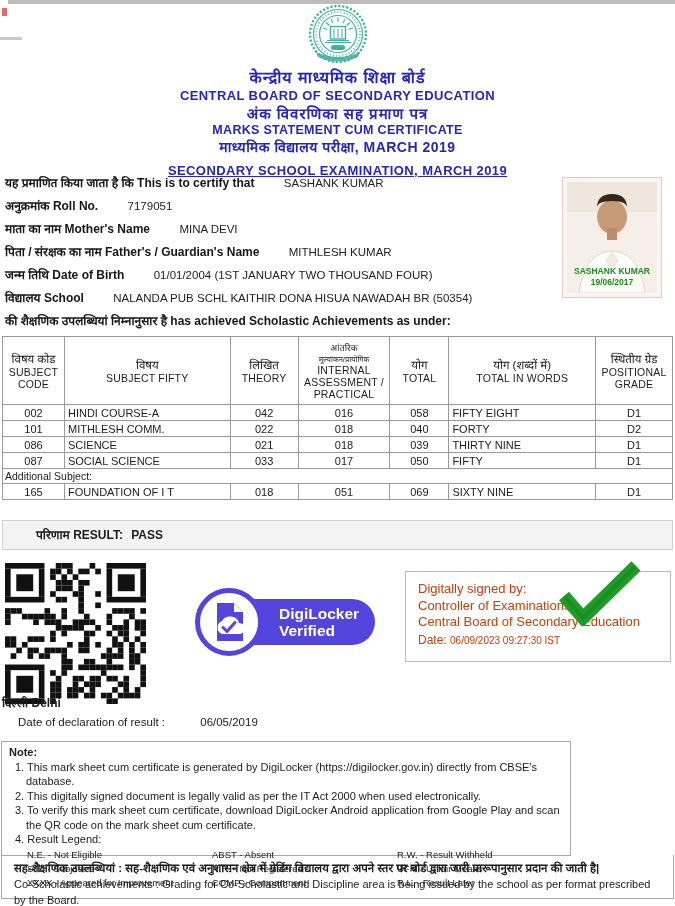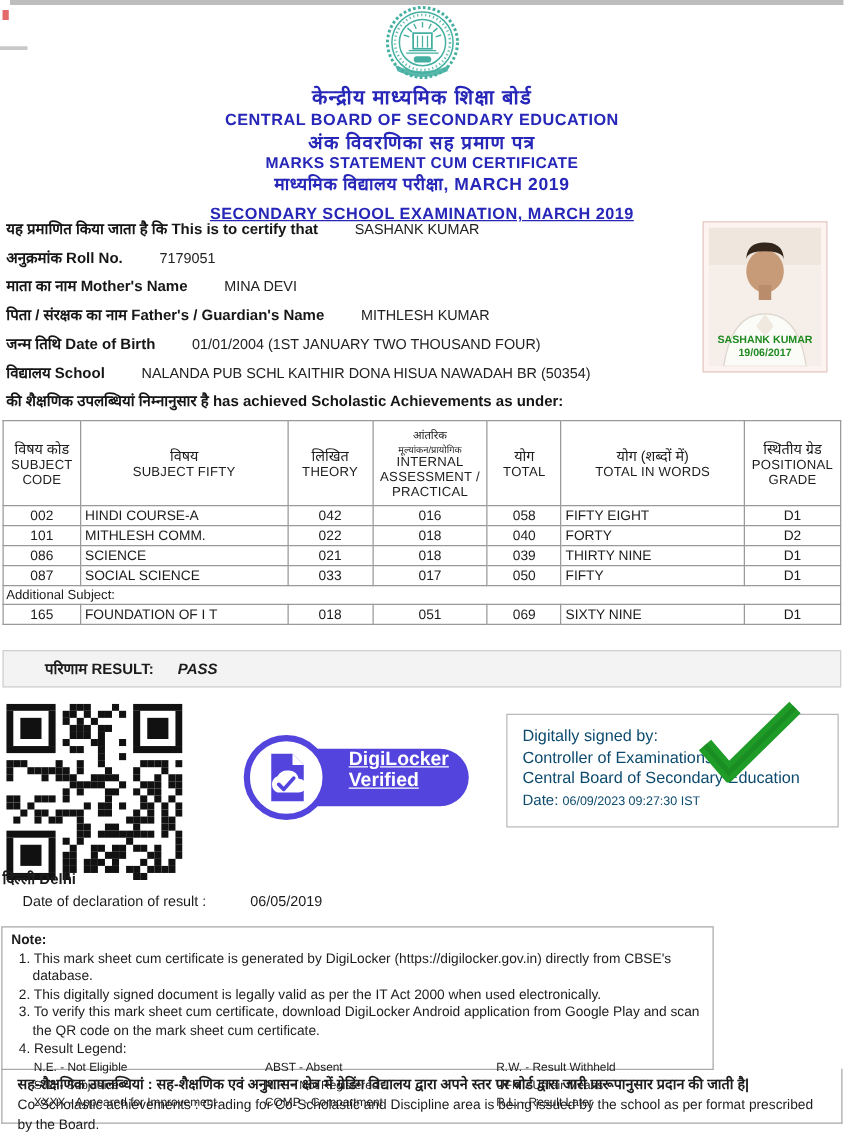--- a/index.html
+++ b/index.html
@@ -48,32 +48,32 @@
   .th-hi-xs{font-size:7.5px;}
   .th-en{font-size:10.5px;letter-spacing:.2px;}
   .marks td{height:16px;}
   .c{text-align:center;}
   .l{text-align:left;padding-left:5px;}
   .addl-row td{font-size:10.5px;height:14px;padding-left:2px;}
 
   .result-box{position:absolute;left:2px;top:520px;width:671px;height:30px;
     background:#f3f3f3;border:1px solid #cfcfcf;line-height:28px;
     padding-left:33px;font-size:12px;font-weight:bold;}
-  .result-box .v{margin-left:16px;font-style:italic;}
+  .result-box .v{margin-left:5px;}
 
   
   .qr{position:absolute;left:5px;top:563px;}
   .badge-wrap{position:absolute;left:195px;top:588px;width:180px;height:68px;}
   .badge-pill{position:absolute;left:32px;top:11px;width:148px;height:46px;background:var(--purple);
     border-radius:23px;color:#fff;font-weight:bold;font-size:15.5px;line-height:17px;
-    display:flex;flex-direction:column;padding-left:52px;text-decoration:underline;}
+    display:flex;flex-direction:column;justify-content:center;padding-left:52px;}
   .badge-circle{position:absolute;left:0;top:0;width:68px;height:68px;border-radius:50%;
     background:#fff;border:5px solid var(--purple);display:flex;align-items:center;justify-content:center;}
   .sign-box{position:absolute;left:405px;top:571px;width:266px;height:91px;
-    border:1px solid #b9b9b9;padding:9px 0 0 12px;font-size:13px;line-height:16.5px;color:#0c4a6e;}
+    border:1px solid #b9b9b9;padding:9px 0 0 12px;font-size:13px;line-height:16.5px;color:#c2410c;}
   .sign-date{font-size:12px;margin-top:1px;}
   .sign-date .dv{font-size:10px;}
   .check-mark{position:absolute;left:556px;top:560px;z-index:2;}
 
   .place-line{position:absolute;left:2px;top:694px;font-size:12px;font-weight:bold;}
   .decl-line{position:absolute;left:18px;top:716px;font-size:11.5px;}
   .decl-line .dv{margin-left:32px;}
 
   
   .note-box{position:absolute;left:1px;top:741px;width:570px;height:115px;

